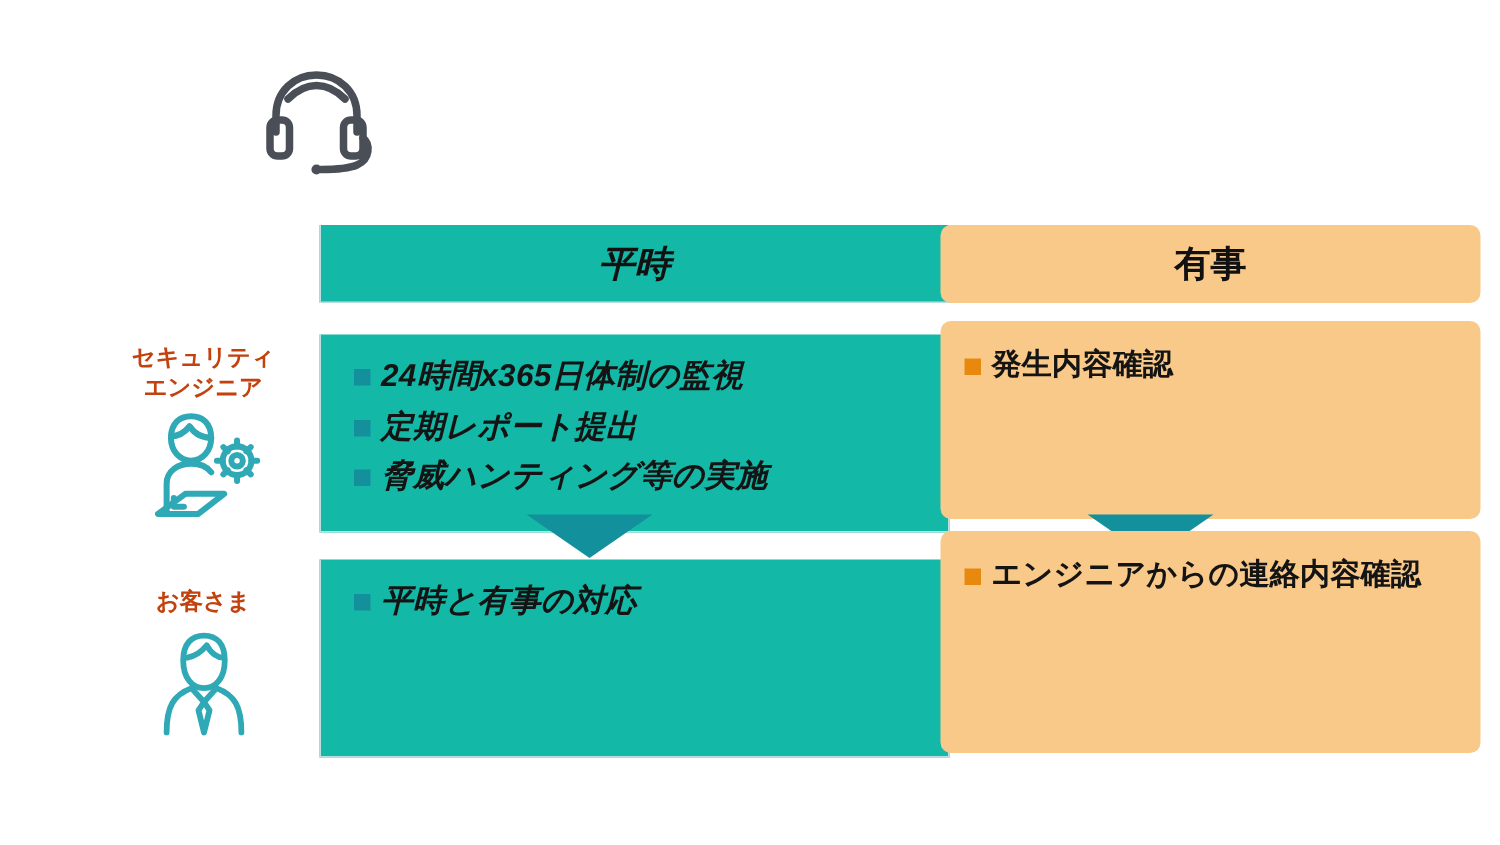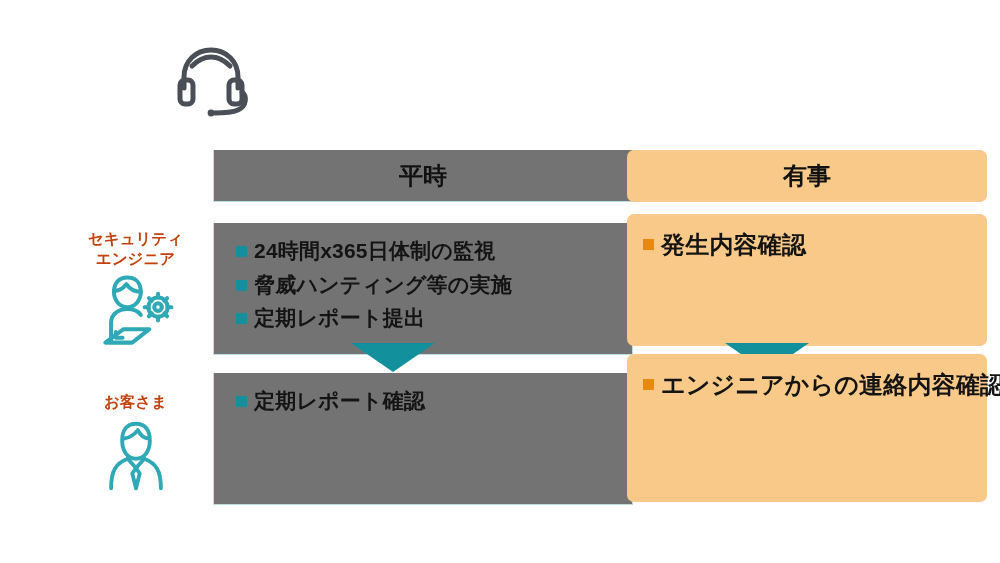--- a/index.html
+++ b/index.html
@@ -61,23 +61,24 @@
   #icon-engineer { top: 272px; }
   #icon-customer { top: 420px; }
 
   
   
 
   .left-box {
     position: absolute;
     left: 213px;
     width: 420px;
-    background: #737373;
+    background: #14b8a6;
     border: 1.6px solid #bcdfe2;
     box-sizing: border-box;
+    font-style: italic;
   }
   .right-box {
     position: absolute;
     left: 587px;
     width: 360px;
     background: #f9c989;
     border-radius: 7px;
     box-sizing: border-box;
     margin-left: 40px;
   }
@@ -118,21 +119,21 @@
     display: flex;
     align-items: flex-start;
     margin-bottom: 10px;
     font-size: 21px;
     font-weight: 700;
     line-height: 1.12;
     color: #141414;
     letter-spacing: 0.2px;
     white-space: nowrap;
   }
-  .right-box .bullet-item { font-size: 24px; margin-bottom: 12px; }
+  .right-box .bullet-item { font-size: 20px; margin-bottom: 12px; }
 
   .bullet-mark {
     flex: 0 0 auto;
     width: 11px;
     height: 11px;
     margin-top: 7px;
     margin-right: 7px;
   }
   .bullet-mark.teal   { background: #13909c; }
   .bullet-mark.orange { background: #e8890f; }
@@ -212,46 +213,46 @@
 </div>
 
 <div class="left-box" id="left-body-1">
   <ul class="bullet-list">
     <li class="bullet-item">
       <span class="bullet-mark teal"></span>
       <span>24時間x365日体制の監視</span>
     </li>
     <li class="bullet-item">
       <span class="bullet-mark teal"></span>
+      <span>定期レポート提出</span>
+    </li>
+    <li class="bullet-item">
+      <span class="bullet-mark teal"></span>
       <span>脅威ハンティング等の実施</span>
-    </li>
-    <li class="bullet-item">
-      <span class="bullet-mark teal"></span>
-      <span>定期レポート提出</span>
     </li>
   </ul>
 </div>
 
 <div class="right-box" id="right-body-1">
   <ul class="bullet-list">
     <li class="bullet-item">
       <span class="bullet-mark orange"></span>
       <span>発生内容確認</span>
     </li>
   </ul>
 </div>
 
 <div class="flow-arrow" id="arrow-left"></div>
 <div class="flow-arrow" id="arrow-right"></div>
 
 <div class="left-box" id="left-body-2">
   <ul class="bullet-list">
     <li class="bullet-item">
       <span class="bullet-mark teal"></span>
-      <span>定期レポート確認</span>
+      <span>平時と有事の対応</span>
     </li>
   </ul>
 </div>
 
 <div class="right-box" id="right-body-2">
   <ul class="bullet-list">
     <li class="bullet-item">
       <span class="bullet-mark orange"></span>
       <span>エンジニアからの連絡内容確認</span>
     </li>

